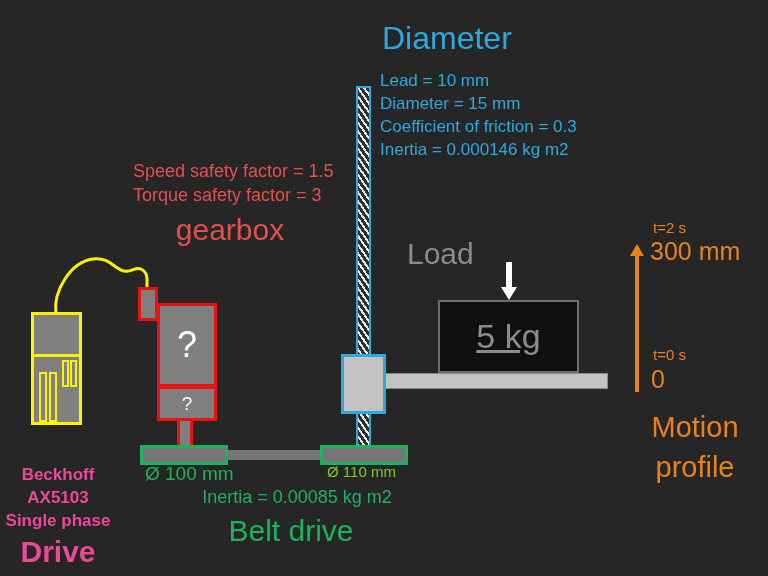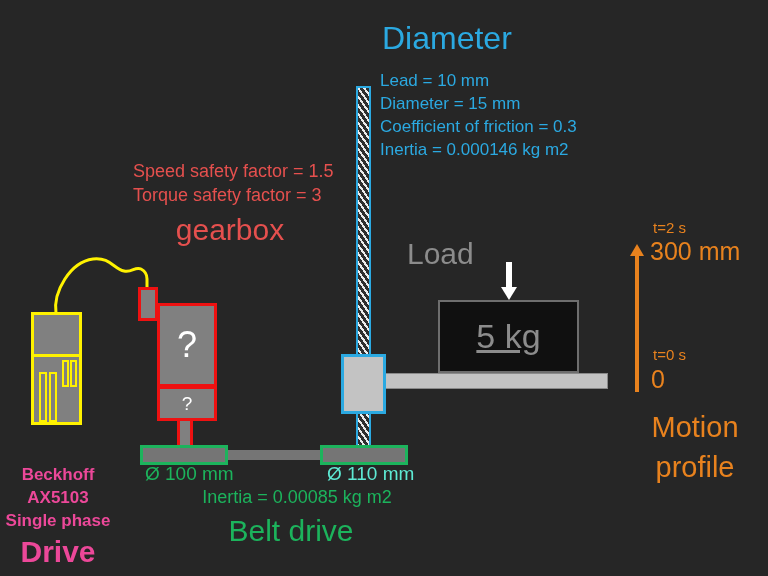--- a/index.html
+++ b/index.html
@@ -51,21 +51,21 @@
   .drive-labels{left:0px;top:431px;width:116px;text-align:center;
     color:#ec4899;font-weight:bold;font-size:17px;line-height:23px;margin-top:32px;}
   .drive-title{font-size:30px;line-height:36px;margin-top:2px;}
 
   
   .belt-bar{left:142px;top:450px;width:264px;height:10px;background:#757575;z-index:1;}
   .pulley{top:445px;width:88px;height:20px;border:3px solid #1CB35C;background:#757575;z-index:3;position:absolute;}
   .pulley-left{left:140px;}
   .pulley-right{left:320px;}
   .dia-left{left:145px;top:463px;font-size:19px;color:#1CB35C;}
-  .dia-right{left:327px;top:463px;font-size:19px;color:#5eead4;text-align:center;}
+  .dia-right{left:327px;top:463px;font-size:15px;color:#84cc16;text-align:center;}
   .belt-inertia{left:172px;top:487px;width:250px;text-align:center;font-size:18px;color:#1CB35C;}
   .belt-title{left:166px;top:514px;width:250px;text-align:center;font-size:30px;color:#1CB35C;}
 
   
   .load-label{left:407px;top:237px;font-size:30px;color:#8C8C8C;}
   .force-shaft{left:506px;top:262px;width:6px;height:26px;background:#FFF;z-index:4;}
   .force-head{left:501px;top:287px;width:0;height:0;z-index:4;
     border-left:8px solid transparent;border-right:8px solid transparent;border-top:13px solid #FFF;}
   .force-label{left:523px;top:261px;font-size:17px;color:#BEBEBE;margin-top:36px;}
   .load-box{left:438px;top:300px;width:141px;height:73px;z-index:4;

